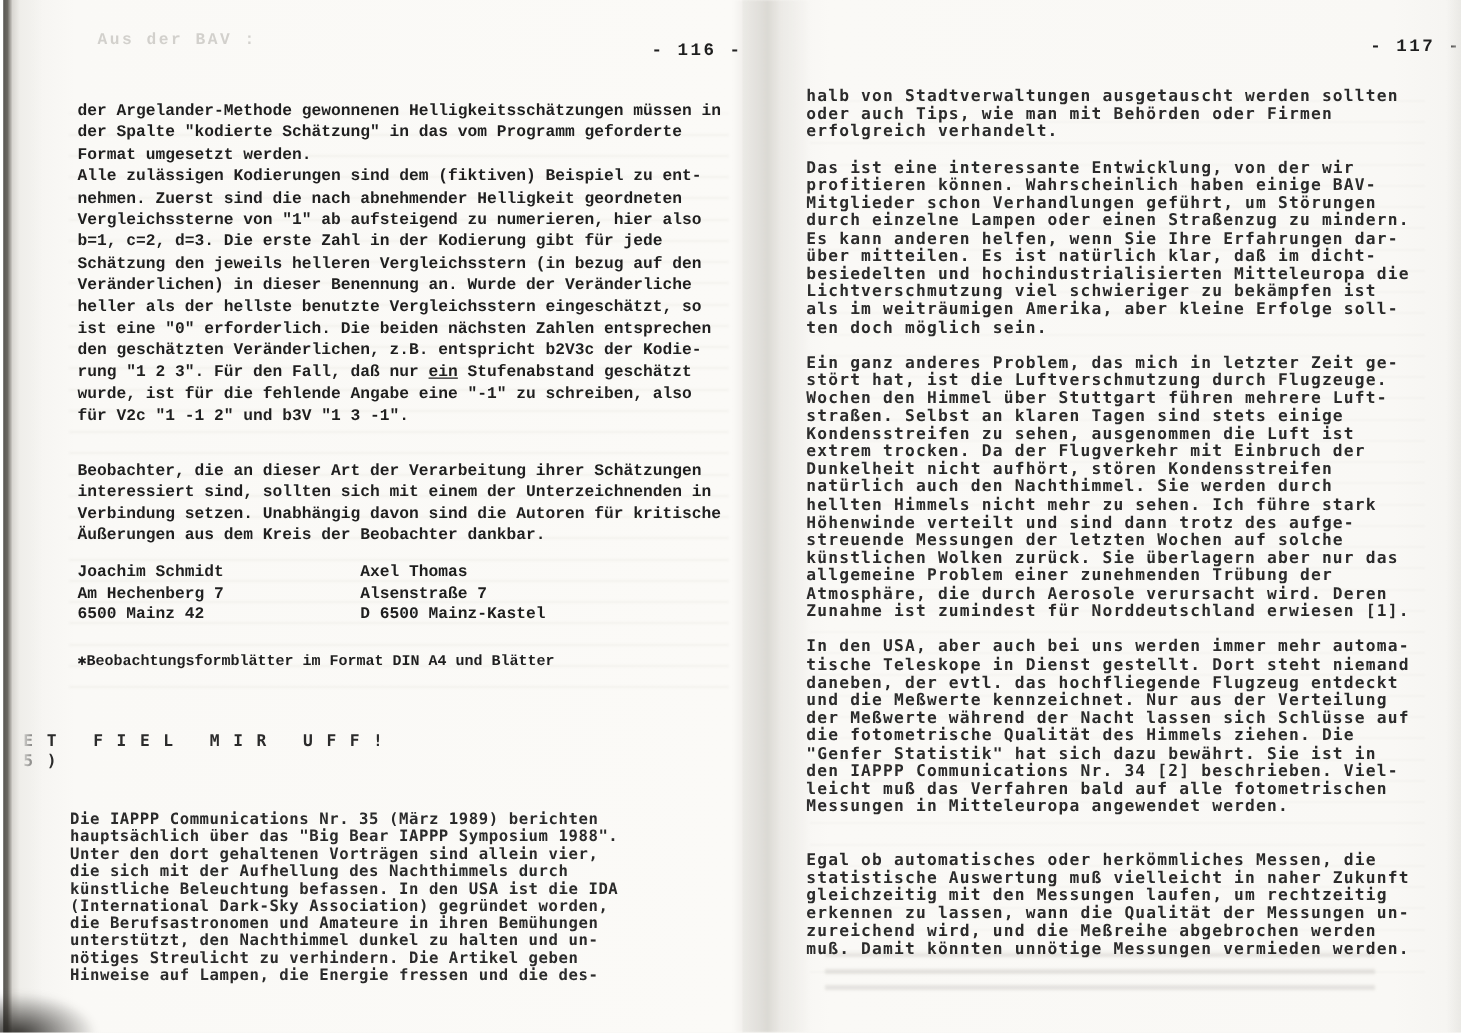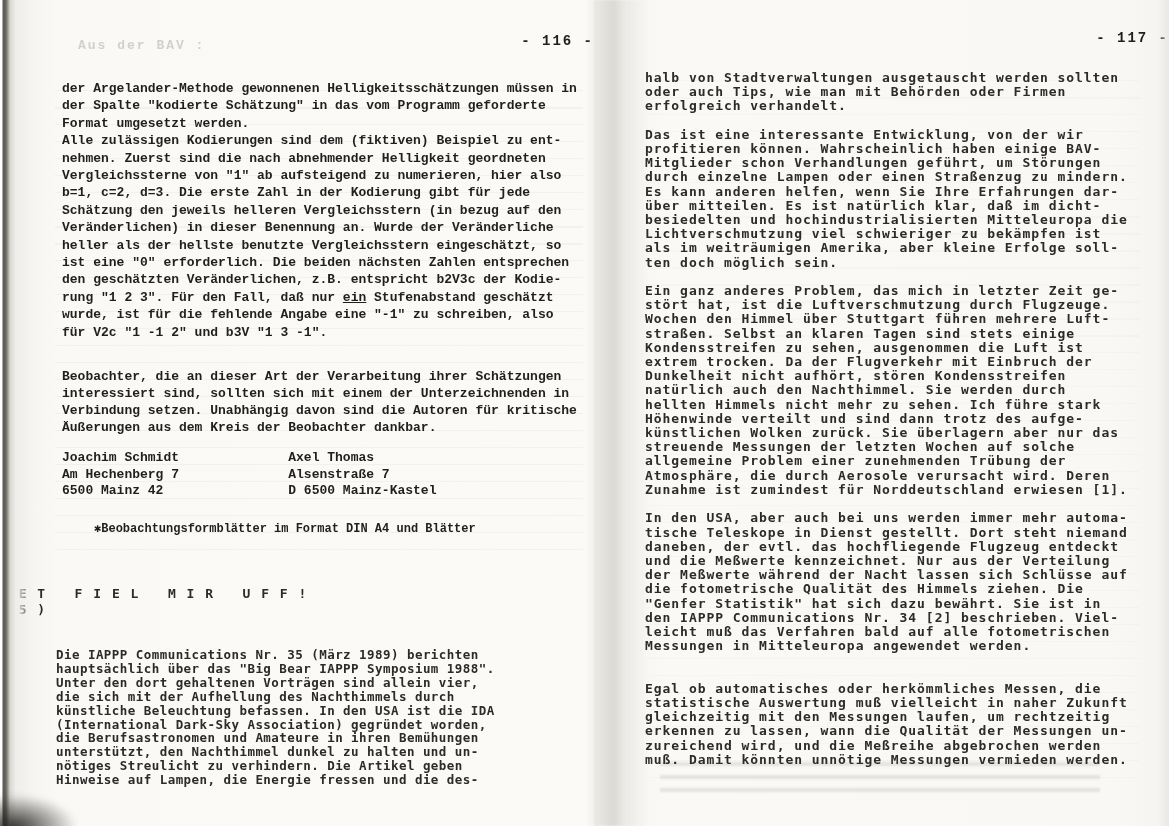--- a/index.html
+++ b/index.html
@@ -20,39 +20,39 @@
 
   .ln{white-space:pre;}
   .u{text-decoration:underline;}
   .abs{position:absolute;}
 
   .pageno{width:100%;text-align:right;font-size:14px;letter-spacing:2px;}
 
   #l-block1{left:62px;top:80px;font-size:13px;line-height:17.4px;}
   #l-contact{left:62px;top:368px;font-size:13px;line-height:17px;}
   #l-address{left:62px;top:450px;font-size:13px;line-height:16.5px;}
-  #l-footnote{left:62px;top:523px;font-size:12px;line-height:13.5px;margin-left:32px;}
+  #l-footnote{left:62px;top:523px;font-size:12px;line-height:13.5px;}
   #l-heading{left:0;top:586px;width:100%;text-align:left;font-size:13px;line-height:16px;letter-spacing:1.5px;}
   #l-body2{left:56px;top:648px;font-size:12.5px;line-height:13.9px;letter-spacing:0.45px;}
   #r-body{left:51px;top:71px;font-size:13px;line-height:14.2px;letter-spacing:0.95px;}
 
   
   .edge-left{position:absolute;left:0;top:0;bottom:0;width:34px;
     background:linear-gradient(90deg,#ffffff 0,#ffffff 2px,#5a5854 3px,#6b6862 6px,#d9d7d2 10px,#efeeea 16px,rgba(239,238,234,0) 34px);}
   .gutter{position:absolute;left:586px;top:0;bottom:0;width:62px;filter:blur(1px);
     background:linear-gradient(90deg,rgba(210,207,200,0) 0,rgba(198,195,188,0.55) 45%,rgba(216,213,207,0.35) 62%,rgba(222,220,214,0) 100%);}
   .smudge-bl{position:absolute;left:-14px;bottom:-16px;width:92px;height:48px;filter:blur(3px);
     background:radial-gradient(ellipse at 30% 70%, rgba(30,28,25,0.9), rgba(30,28,25,0) 70%);}
   .noise-lines{position:absolute;filter:blur(0.7px);
     background:repeating-linear-gradient(180deg, rgba(100,95,85,0.05) 0 1.5px, transparent 1.5px 17px);}
   #noise-l{left:55px;top:90px;width:528px;height:470px;}
   #noise-r{left:648px;top:80px;width:492px;height:700px;opacity:0.6;}
   .ghost-br{position:absolute;left:660px;top:762px;width:440px;height:34px;filter:blur(1.2px);
     background:repeating-linear-gradient(180deg, rgba(90,85,75,0.13) 0 4px, transparent 4px 13px);}
-  .ghost-head{left:78px;top:38px;font-size:13px;letter-spacing:2px;color:rgba(70,65,55,0.22);filter:blur(0.6px);}
+  .ghost-head{left:78px;top:24px;font-size:13px;letter-spacing:2px;color:rgba(70,65,55,0.22);filter:blur(0.6px);}
   .right-edge{position:absolute;right:0;top:0;bottom:0;width:12px;
     background:linear-gradient(90deg,rgba(236,235,231,0) 0,rgba(231,230,226,0.8) 100%);}
 </style>
 </head>
 <body>
 
 <div class="page" id="page-left">
   <div class="abs noise-lines" id="noise-l"></div>
   <div class="abs ghost-head tw">Aus der BAV :</div>
 
@@ -140,22 +140,22 @@
       <div class="ln">Ein ganz anderes Problem, das mich in letzter Zeit ge-</div>
       <div class="ln">stört hat, ist die Luftverschmutzung durch Flugzeuge.</div>
       <div class="ln">Wochen den Himmel über Stuttgart führen mehrere Luft-</div>
       <div class="ln">straßen. Selbst an klaren Tagen sind stets einige</div>
       <div class="ln">Kondensstreifen zu sehen, ausgenommen die Luft ist</div>
       <div class="ln">extrem trocken. Da der Flugverkehr mit Einbruch der</div>
       <div class="ln">Dunkelheit nicht aufhört, stören Kondensstreifen</div>
       <div class="ln">natürlich auch den Nachthimmel. Sie werden durch</div>
       <div class="ln">hellten Himmels nicht mehr zu sehen. Ich führe stark</div>
       <div class="ln">Höhenwinde verteilt und sind dann trotz des aufge-</div>
+      <div class="ln">streuende Messungen der letzten Wochen auf solche</div>
       <div class="ln">künstlichen Wolken zurück. Sie überlagern aber nur das</div>
-      <div class="ln">streuende Messungen der letzten Wochen auf solche</div>
       <div class="ln">allgemeine Problem einer zunehmenden Trübung der</div>
       <div class="ln">Atmosphäre, die durch Aerosole verursacht wird. Deren</div>
       <div class="ln">Zunahme ist zumindest für Norddeutschland erwiesen [1].</div>
       <div class="ln">&nbsp;</div>
       <div class="ln">In den USA, aber auch bei uns werden immer mehr automa-</div>
       <div class="ln">tische Teleskope in Dienst gestellt. Dort steht niemand</div>
       <div class="ln">daneben, der evtl. das hochfliegende Flugzeug entdeckt</div>
       <div class="ln">und die Meßwerte kennzeichnet. Nur aus der Verteilung</div>
       <div class="ln">der Meßwerte während der Nacht lassen sich Schlüsse auf</div>
       <div class="ln">die fotometrische Qualität des Himmels ziehen. Die</div>

